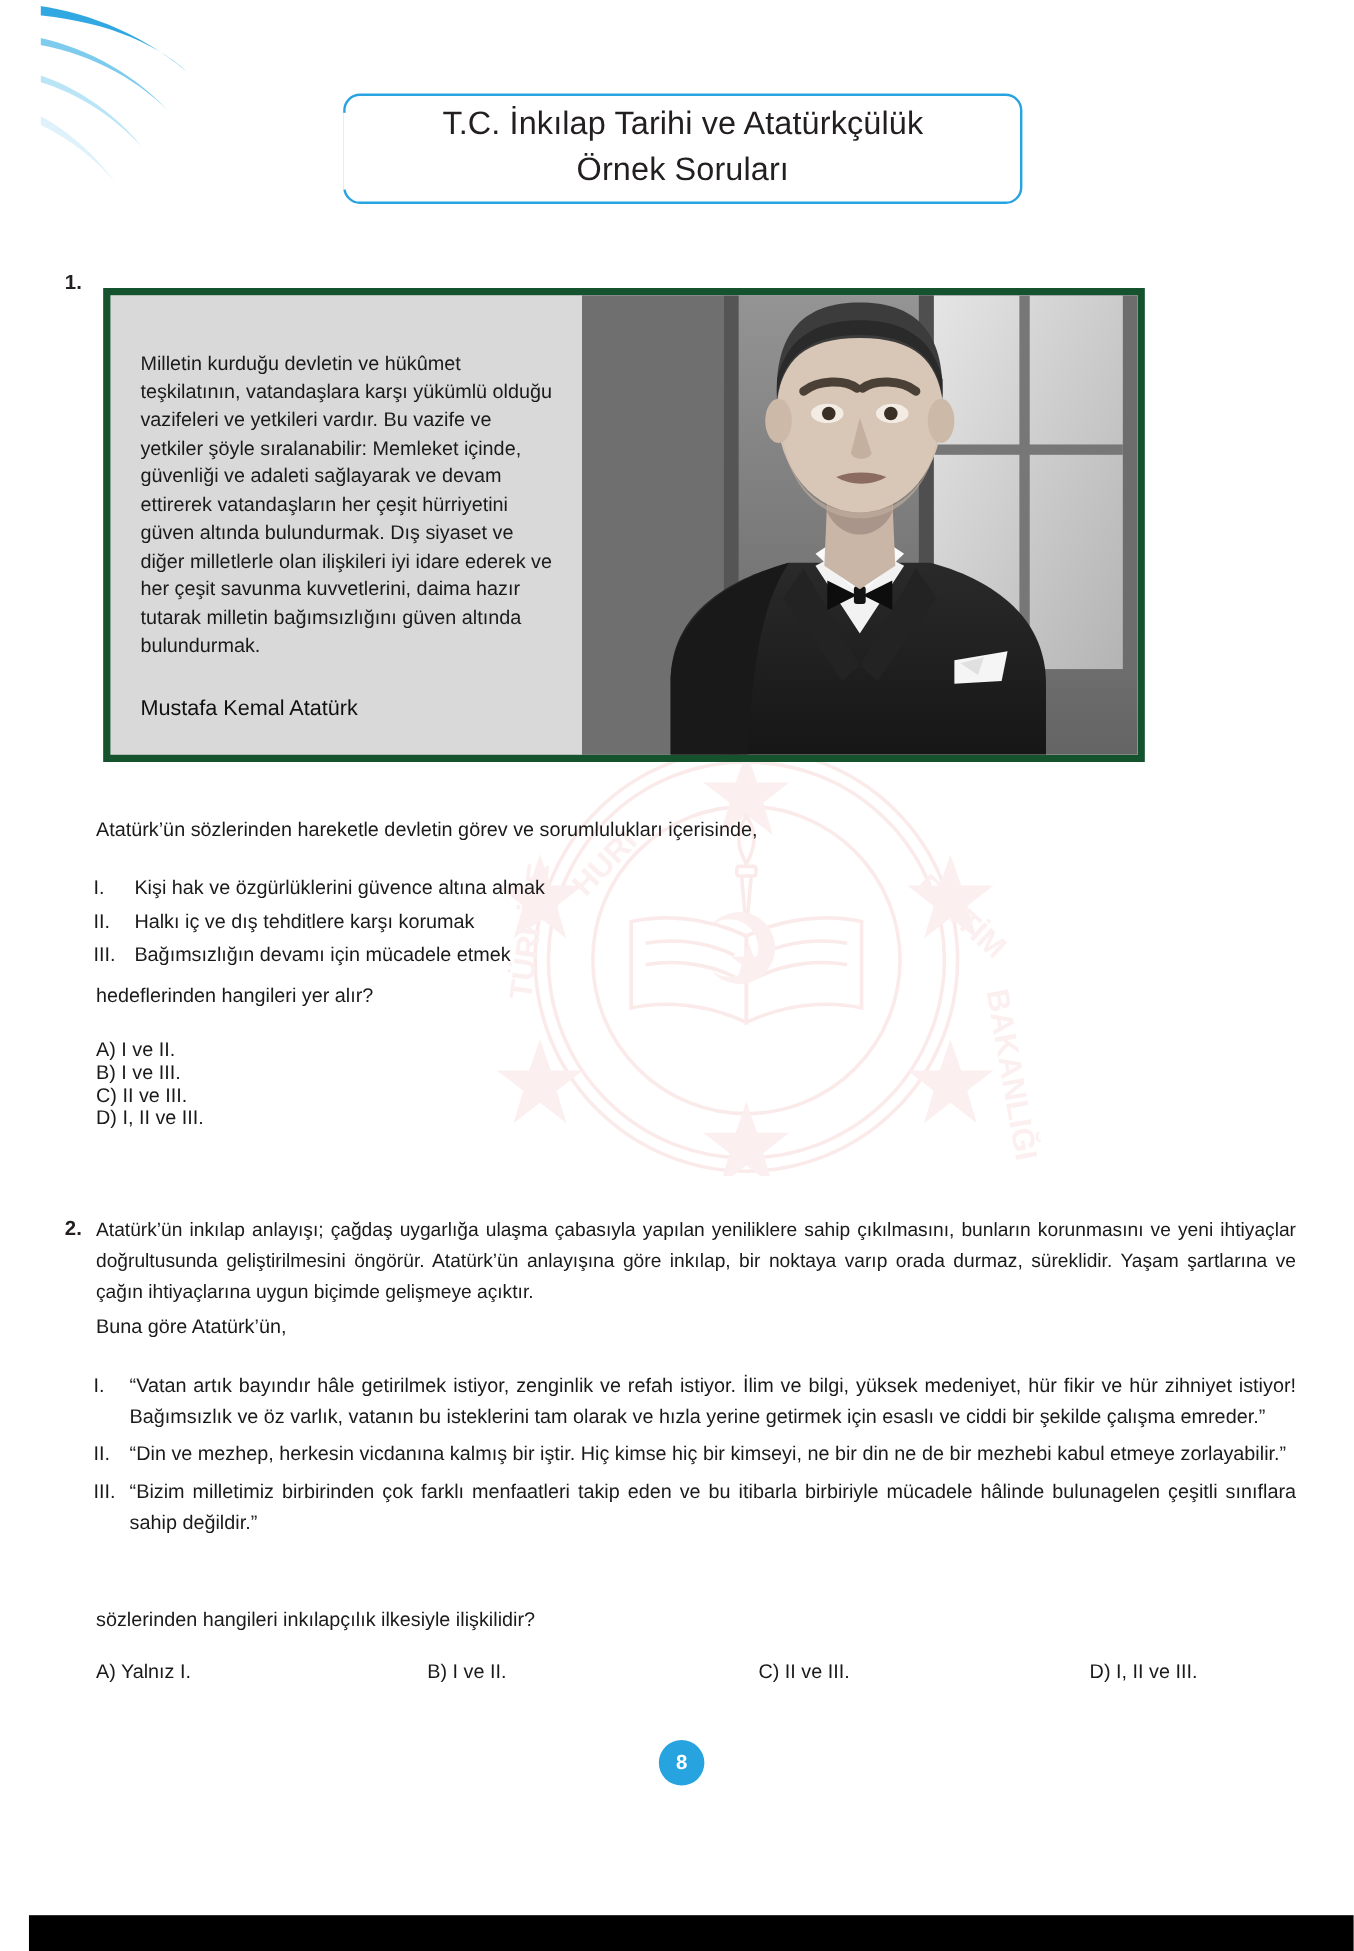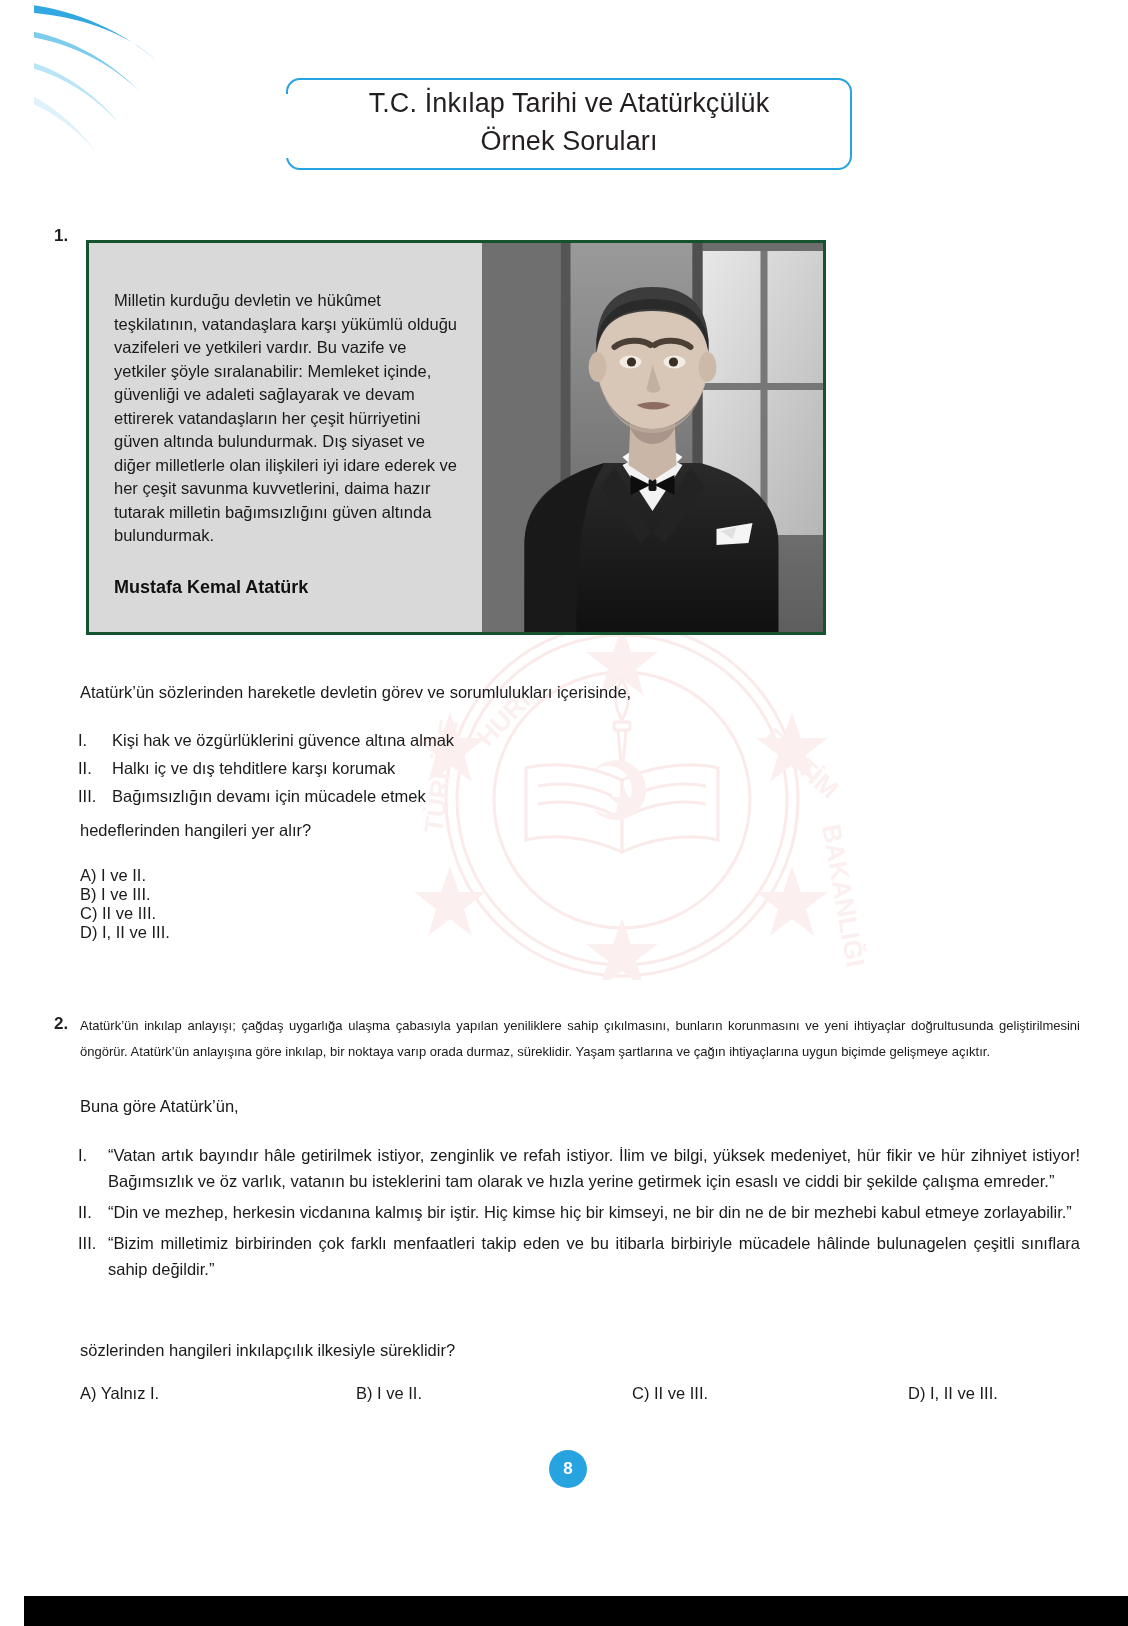--- a/index.html
+++ b/index.html
@@ -81,59 +81,59 @@
     font-size: 17px;
     font-weight: bold;
     color: #231f20;
   }
 
   
   .stim-box {
     position: absolute;
     left: 62px;
     top: 240px;
-    width: 740px;
+    width: 868px;
     height: 395px;
-    border: 3px solid #14532d;
+    border: 6px solid #14532d;
     background: #d9d9d9;
     display: flex;
     overflow: hidden;
   }
   .stim-text {
     width: 393px;
     padding: 46px 22px 10px 25px;
     font-size: 16.5px;
     line-height: 23.5px;
     color: #1a1a1a;
   }
   .stim-author {
     margin-top: 28px;
     font-size: 18px;
-    font-weight: bold;
+    font-weight: normal;
     color: #111;
   }
   .stim-photo {
     position: relative;
     flex: 1;
     background: #8e8e8e;
     overflow: hidden;
   }
   .stim-photo svg { display:block; width:100%; height:100%; }
 
   
   .q-stem {
     position: absolute;
     font-size: 16.5px;
     font-weight: normal;
     color: #1a1a1a;
     line-height: 24px;
   }
   .q-para {
     position: absolute;
-    font-size: 13px;
+    font-size: 16px;
     color: #1a1a1a;
     line-height: 26px;
     text-align: justify;
   }
   .roman-list {
     position: absolute;
     list-style: none;
   }
   .roman-list li {
     display: flex;
@@ -379,21 +379,21 @@
     <li>
       <span class="rn">II.</span>
       <span class="rtext">“Din ve mezhep, herkesin vicdanına kalmış bir iştir. Hiç kimse hiç bir kimseyi, ne bir din ne de bir mezhebi kabul etmeye zorlayabilir.”</span>
     </li>
     <li>
       <span class="rn">III.</span>
       <span class="rtext">“Bizim milletimiz birbirinden çok farklı menfaatleri takip eden ve bu itibarla birbiriyle mücadele hâlinde bulunagelen çeşitli sınıflara sahip değildir.”</span>
     </li>
   </ul>
 
-  <div class="q-stem" style="left:56px; top:1338px; width:800px;">sözlerinden hangileri inkılapçılık ilkesiyle süreklidir?</div>
+  <div class="q-stem" style="left:56px; top:1338px; width:800px;">sözlerinden hangileri inkılapçılık ilkesiyle ilişkilidir?</div>
 
   <div class="options" style="left:56px; top:1384px;gap:48px;">
     <div class="opt">A) Yalnız I.</div>
     <div class="opt">B) I ve II.</div>
     <div class="opt">C) II ve III.</div>
     <div class="opt">D) I, II ve III.</div>
   </div>
 
   <div class="page-badge">8</div>
 

